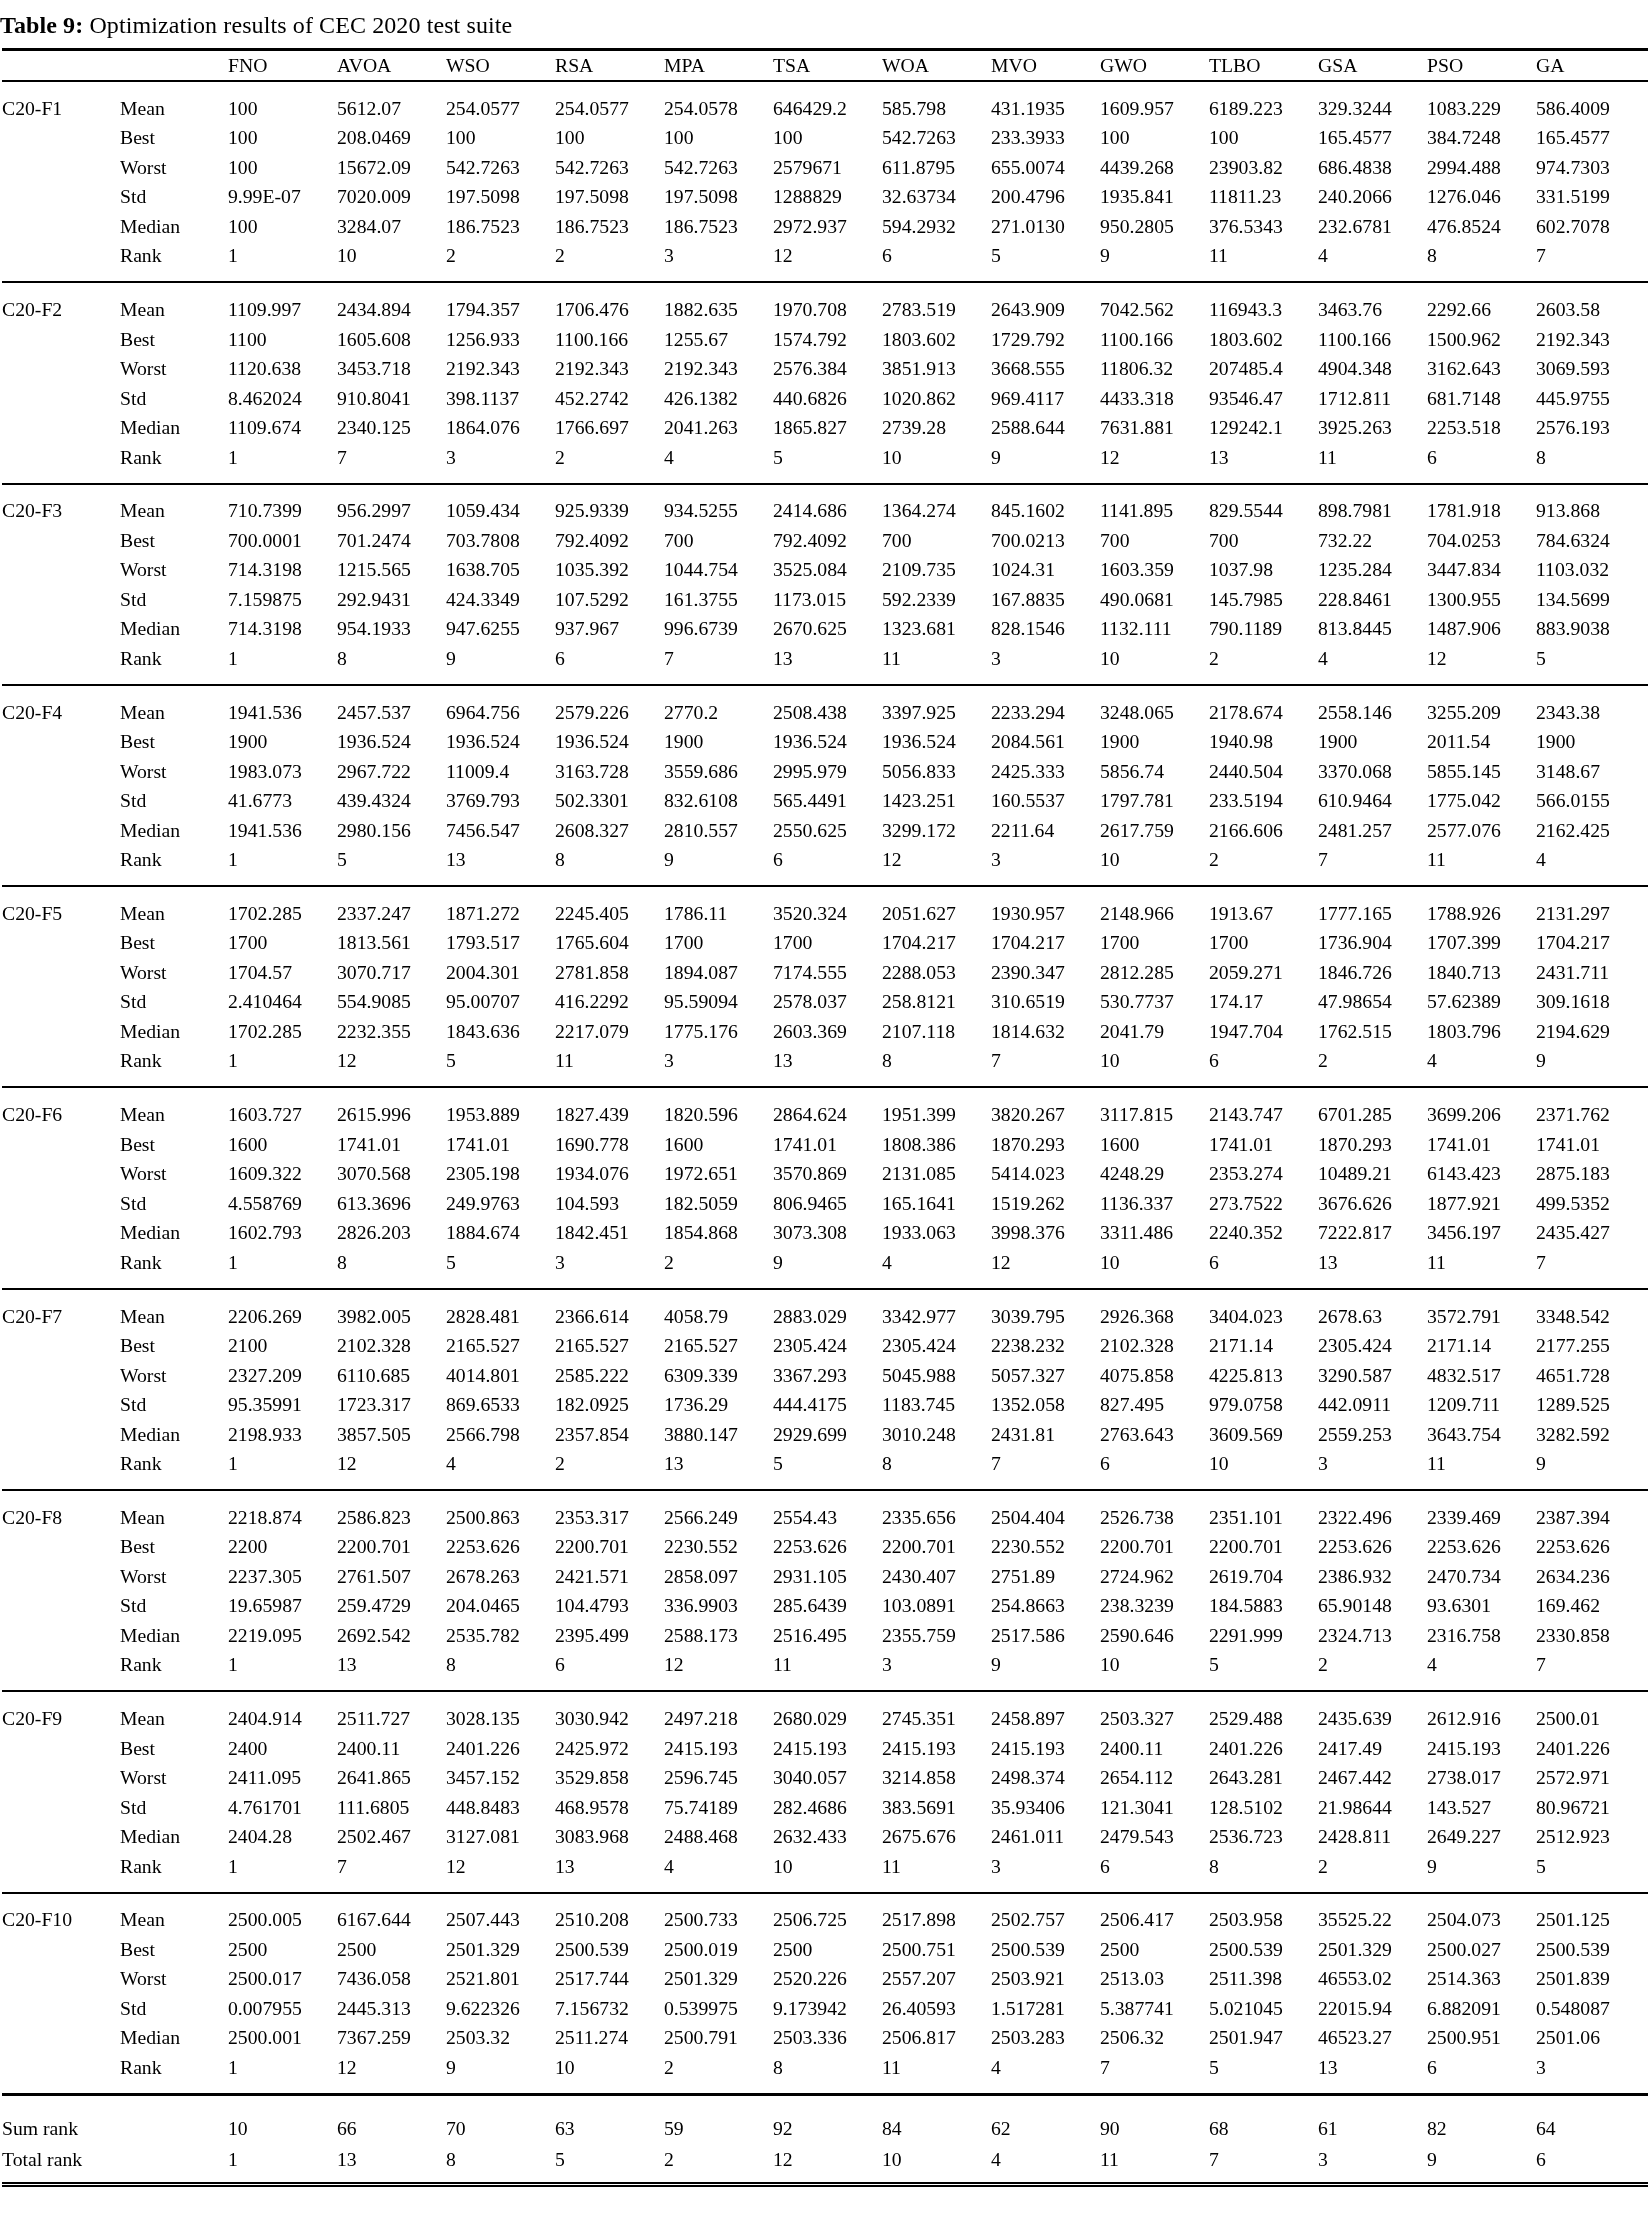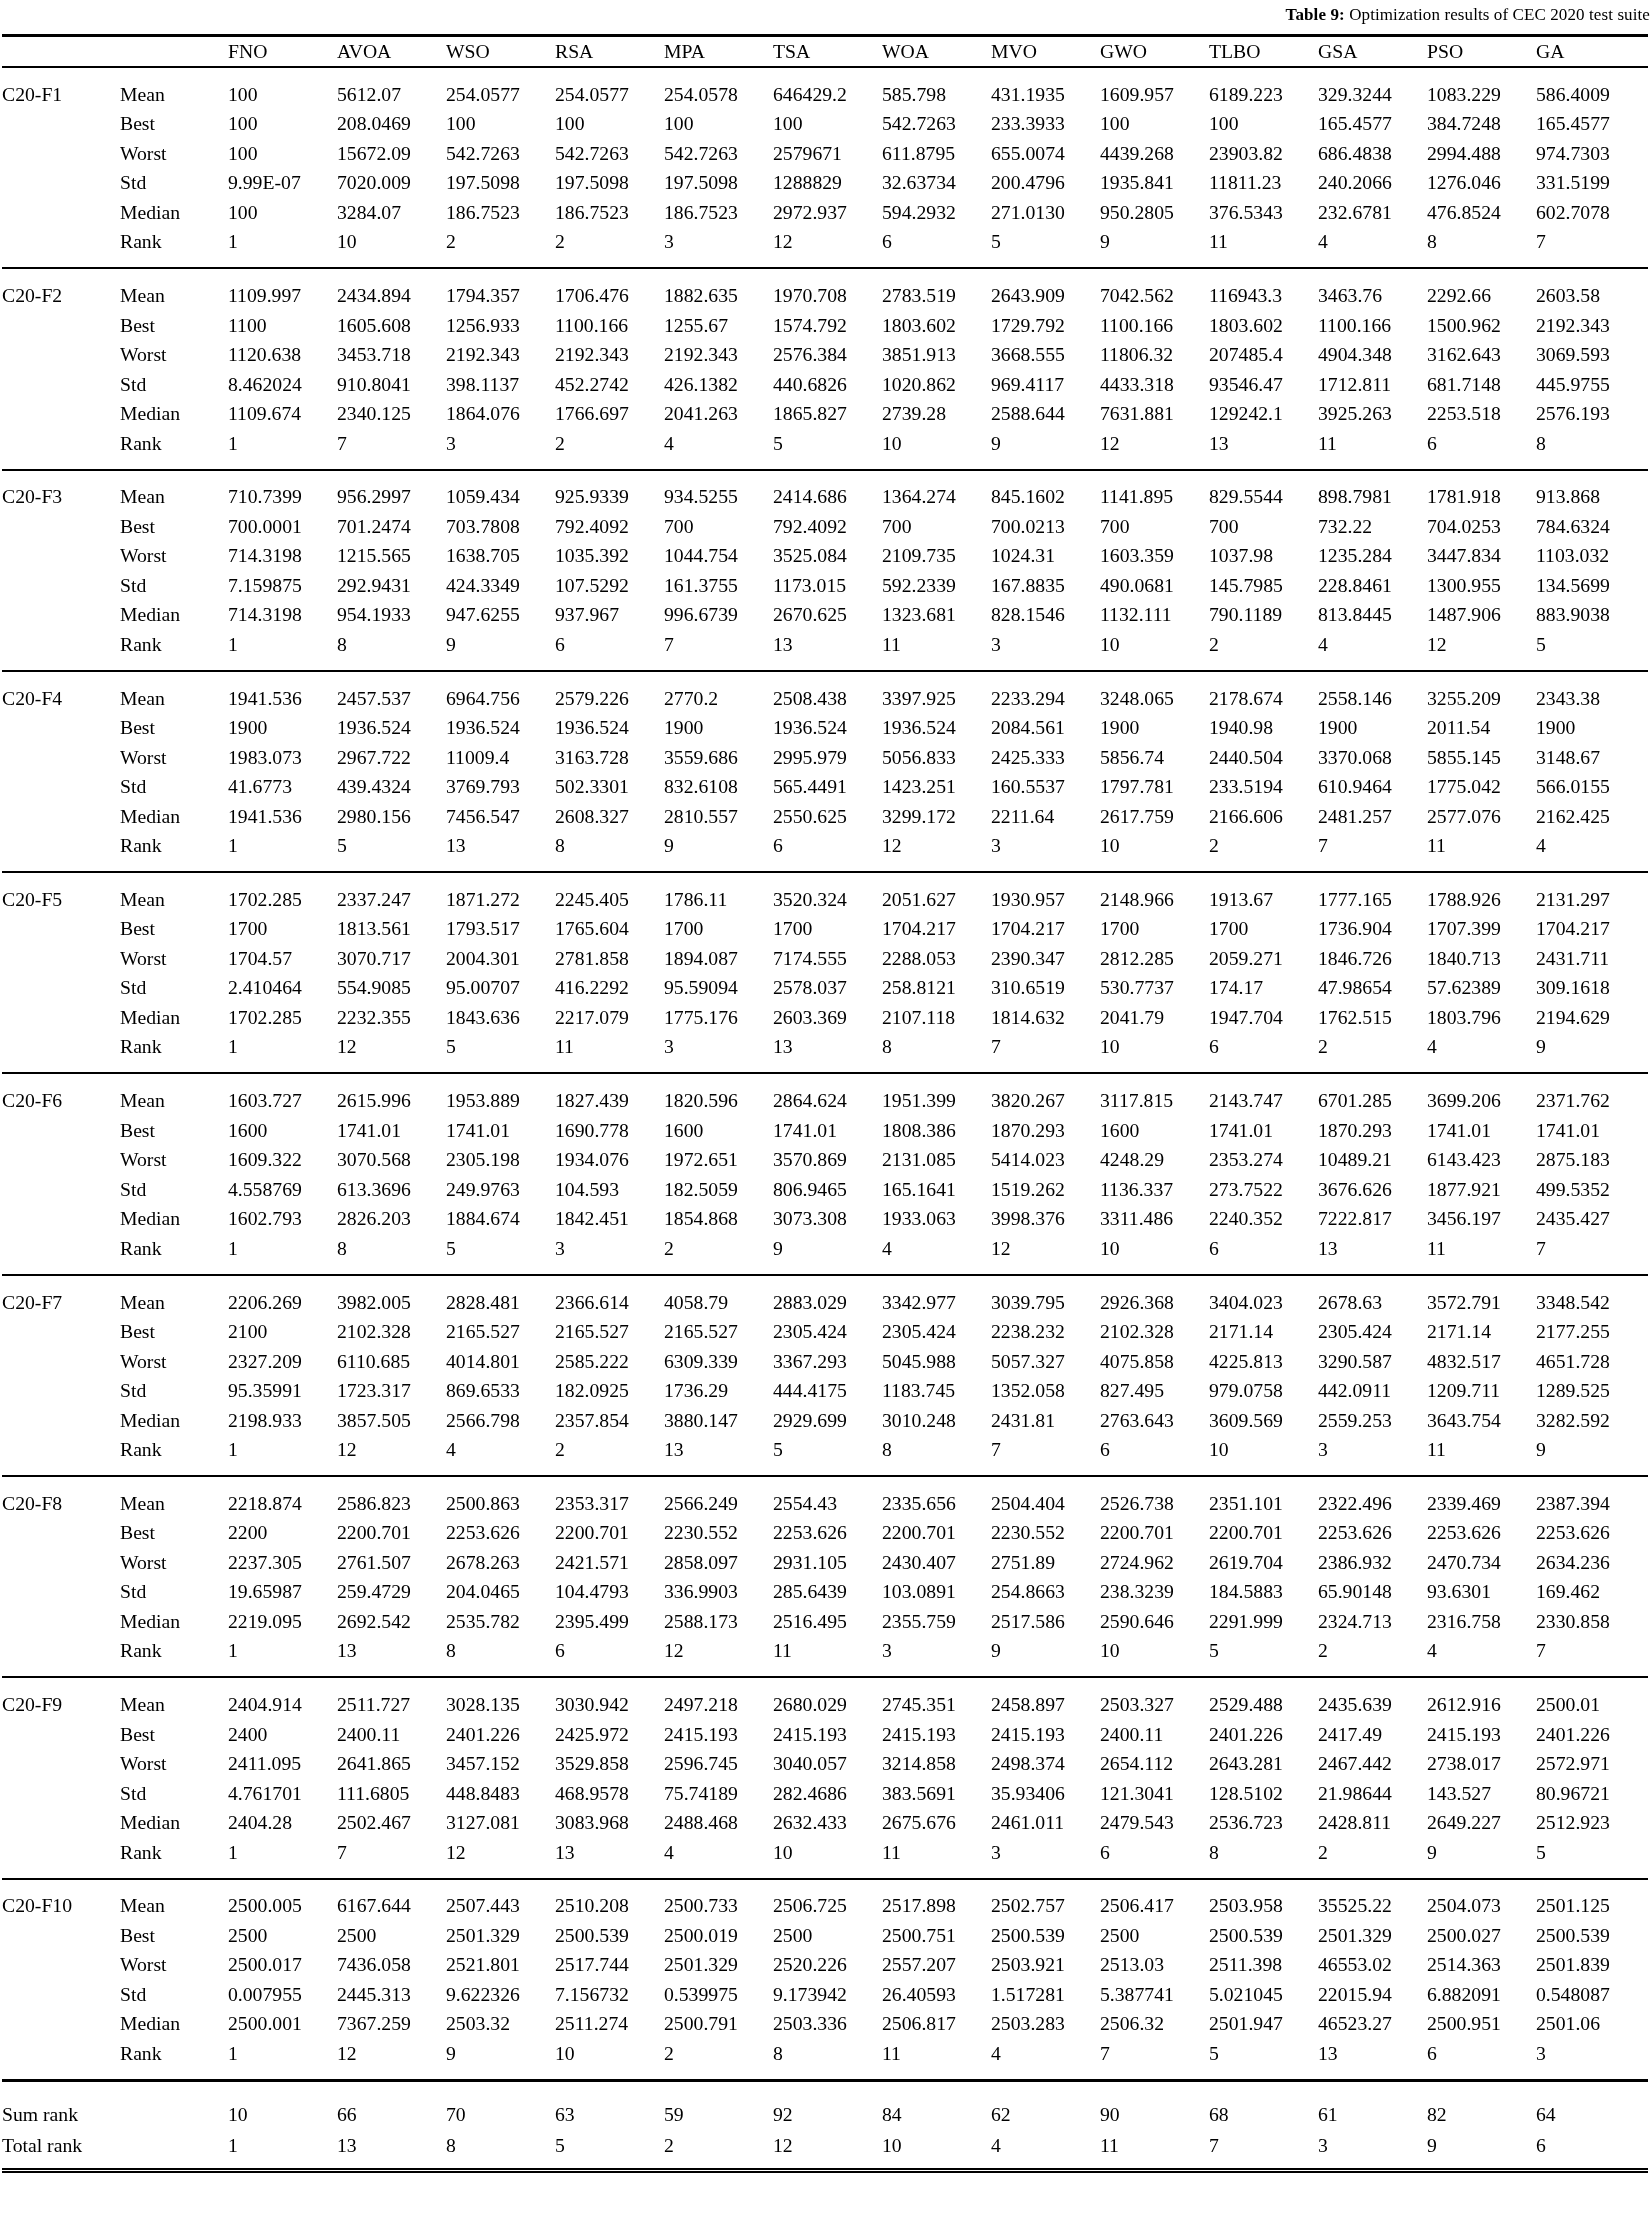--- a/index.html
+++ b/index.html
@@ -9,23 +9,23 @@
     color: #000000;
   }
   body {
     width: 1650px;
     height: 2216px;
     font-family: "Liberation Serif", "DejaVu Serif", serif;
     overflow: hidden;
   }
   .page { width: 1650px; }
   .title {
-    text-align: right;
-    font-size: 17px;
-    padding-top: 5px;
+    text-align: left;
+    font-size: 24px;
+    padding-top: 12px;
     padding-bottom: 8.5px;
     letter-spacing: 0.1px;
   }
   .title .bold { font-weight: bold; }
   table.results {
     border-collapse: collapse;
     table-layout: fixed;
     width: 1646px;
     margin-left: 2px;
     font-size: 19.7px;

